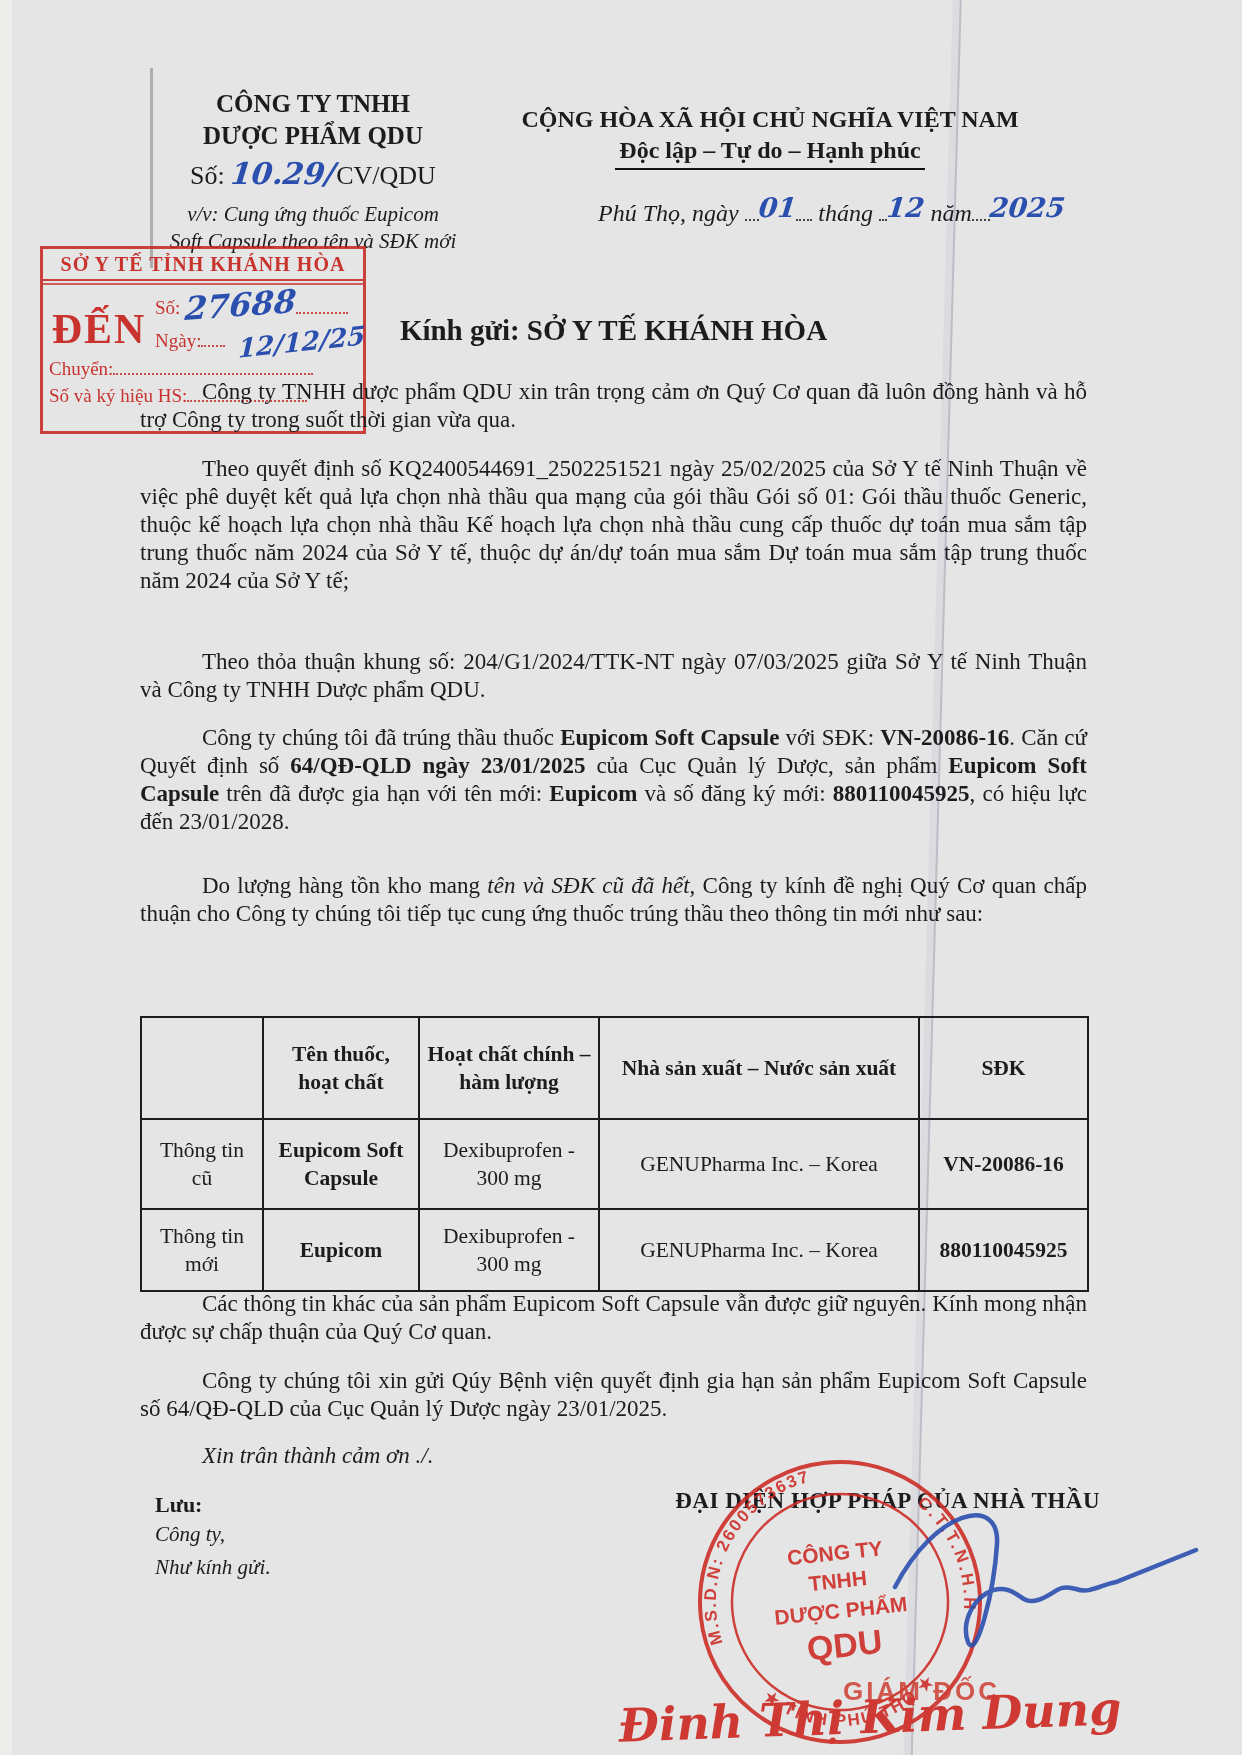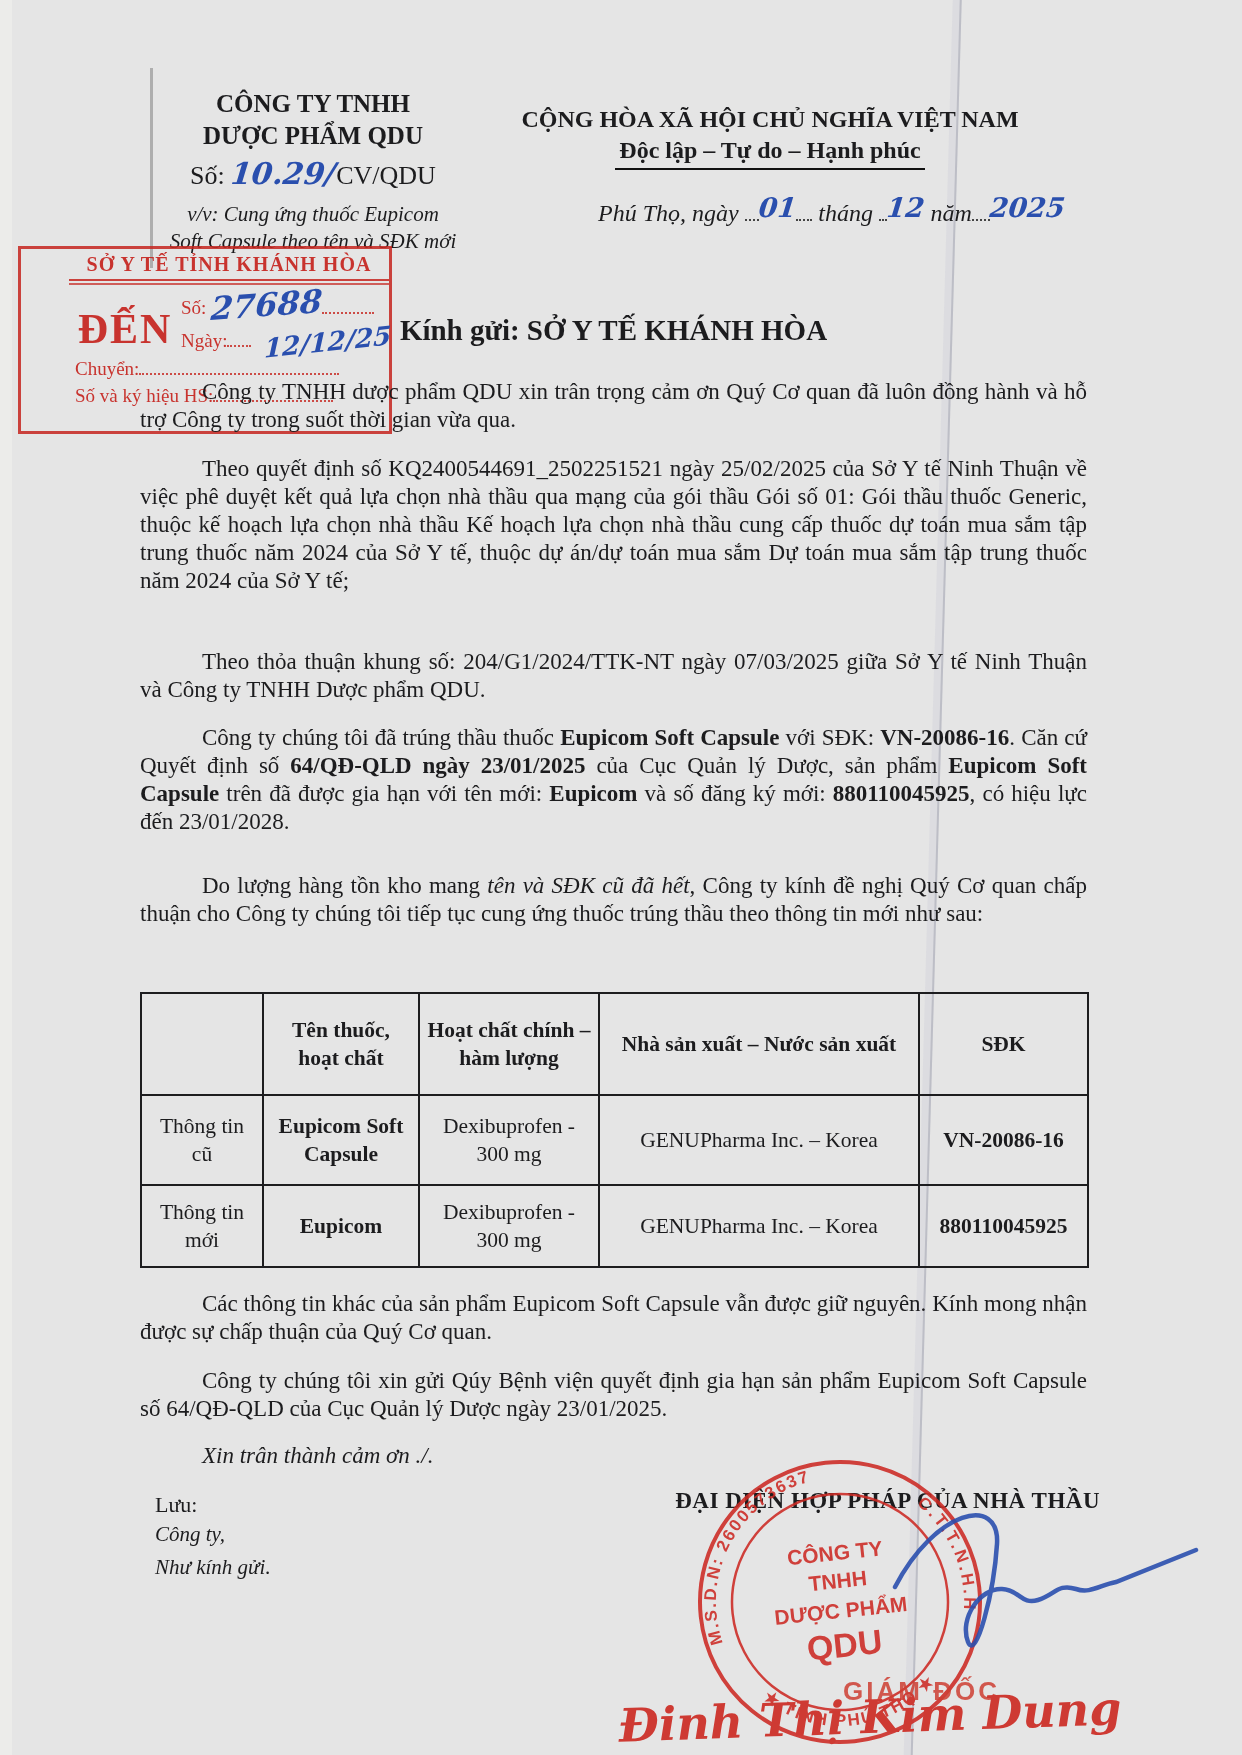--- a/index.html
+++ b/index.html
@@ -19,50 +19,50 @@
   .hdr-right{position:absolute;left:480px;top:88px;width:580px;text-align:center;}
   .hdr-right .nat{font-weight:bold;font-size:24px;line-height:31px;margin-top:16px;}
   .hdr-right .motto{display:inline-block;font-weight:bold;font-size:24px;
                     border-bottom:2px solid #111;padding:0 4px 4px 4px;margin-top:2px;}
   .dateline{position:absolute;left:598px;top:196px;width:560px;font-style:italic;font-size:24px;}
   .dots{display:inline-block;border-bottom:2px dotted #444;height:16px;}
   .hw{font-family:"DejaVu Serif", serif;font-style:italic;font-weight:600;color:#2a4fae;
       display:inline-block;transform:skewX(-6deg);}
   .hw-day{font-size:27px;position:relative;top:-4px;}
   
-  .astamp{position:absolute;left:18px;top:246px;width:320px;height:182px;
+  .astamp{position:absolute;left:40px;top:246px;width:320px;height:182px;
           border:3px solid rgba(198,36,30,.85);color:rgba(198,36,30,.92);
-          font-family:"Liberation Serif", serif;padding-left:48px;}
+          font-family:"Liberation Serif", serif;}
   .astamp .title{font-weight:bold;font-size:20px;text-align:center;letter-spacing:1px;
                  padding:4px 2px 3px 2px;border-bottom:2px solid rgba(198,36,30,.85);}
   .astamp .hr2{height:0;border-top:2px solid rgba(198,36,30,.7);margin-top:2px;}
   .astamp .mid{display:flex;margin-top:6px;}
   .astamp .den{width:112px;font-weight:bold;font-size:42px;letter-spacing:2px;text-align:center;
                padding-top:14px;font-family:"Liberation Serif", serif;}
   .astamp .fields{flex:1;font-size:19px;}
   .astamp .frow{margin-top:2px;white-space:nowrap;}
   .astamp .hwv{font-size:32px;line-height:20px;position:relative;top:2px;transform:rotate(-4deg) skewX(-8deg);}
   .astamp .hwv2{font-size:26px;line-height:16px;position:relative;top:4px;left:8px;transform:rotate(-6deg) skewX(-8deg);}
   .astamp .brow{font-size:19px;margin:4px 0 0 6px;white-space:nowrap;}
   
   .salutation{position:absolute;left:140px;top:314px;width:947px;text-align:center;
               font-weight:bold;font-size:29px;}
   .para{position:absolute;left:140px;width:947px;font-size:23px;line-height:28px;
         text-align:justify;text-indent:62px;}
   .b{font-weight:bold;} .i{font-style:italic;}
   
-  .tblwrap{position:absolute;left:140px;top:992px;width:835px;}
+  .tblwrap{position:absolute;left:140px;top:1016px;width:835px;}
   table.info{border-collapse:collapse;width:947px;table-layout:fixed;}
   table.info td,table.info th{border:2px solid #1d1d1f;text-align:center;vertical-align:middle;
         font-size:21.5px;line-height:28px;padding:4px 6px;font-family:"Liberation Serif", serif;}
   table.info th{font-weight:bold;height:92px;}
   table.info .r1 td{height:80px;} table.info .r2 td{height:72px;}
   
   .luu{position:absolute;left:155px;top:1492px;font-size:22px;}
-  .luu .lab{font-weight:normal;}
+  .luu .lab{font-weight:bold;}
   .luu .it{font-style:italic;font-size:21px;line-height:33px;}
   .rep-title{position:absolute;left:520px;top:1488px;width:580px;text-align:right;
              font-weight:bold;font-size:23px;letter-spacing:.5px;}
   .round-stamp{position:absolute;left:690px;top:1452px;width:300px;height:300px;opacity:.88;
                transform:rotate(-6deg);}
   .director{position:absolute;left:700px;top:1676px;width:300px;text-align:right;
             font-family:"Liberation Sans", sans-serif;font-weight:600;font-size:26px;
             letter-spacing:3px;color:rgba(206,62,50,.85);}
   .director-name{position:absolute;left:590px;top:1690px;width:560px;text-align:center;
             font-family:"DejaVu Serif", serif;font-style:italic;font-weight:bold;font-size:46px;

